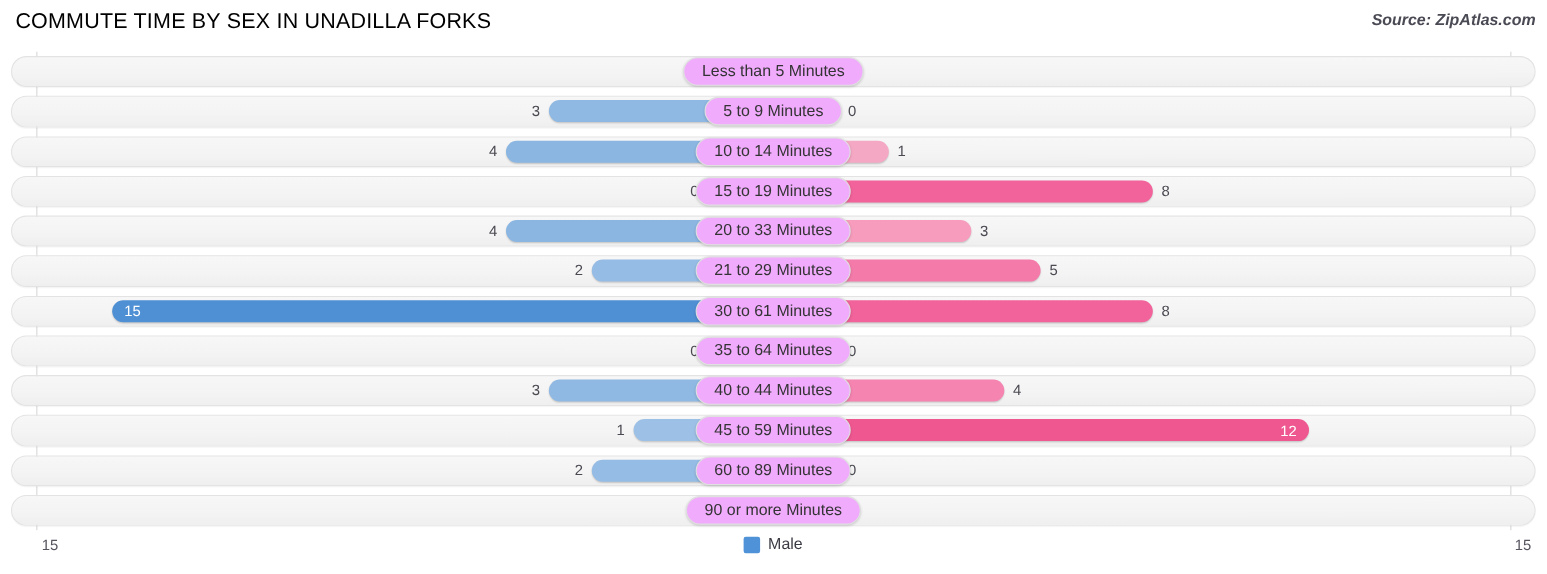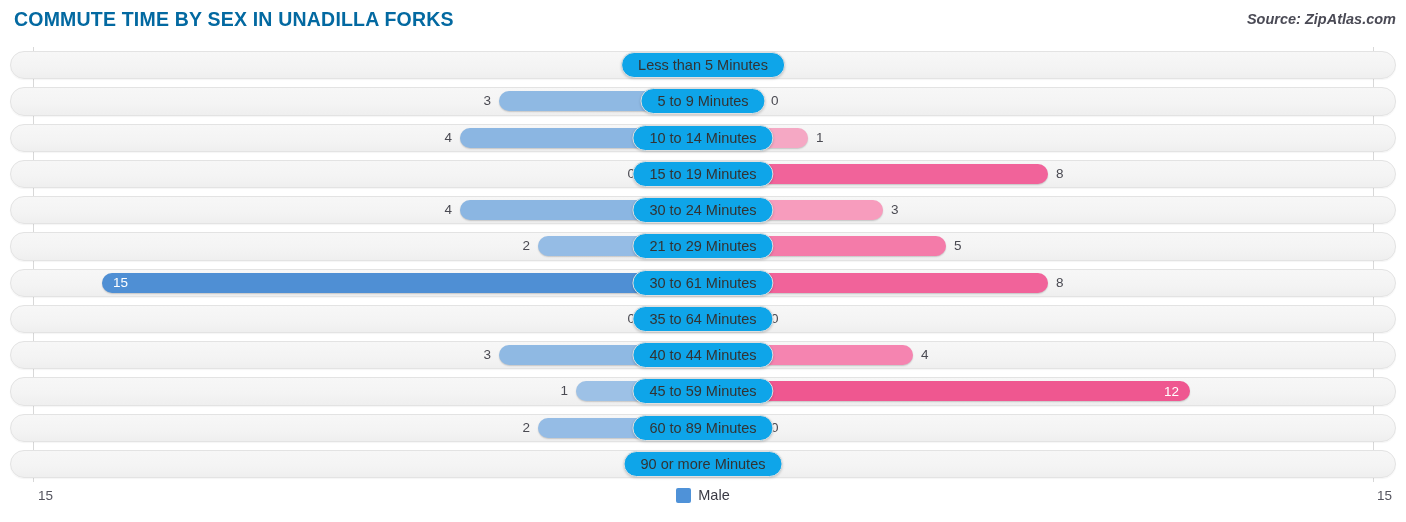--- a/index.html
+++ b/index.html
@@ -17,23 +17,23 @@
 
   
   .header {
     position: relative;
     height: 36px;
   }
   .chart-title {
     position: absolute;
     left: 14px; top: 8px;
     font-size: 19.5px;
-    font-weight: 700;
+    font-weight: 400;
     letter-spacing: .2px;
-    color: #0369a1;
+    color: #000000;
     white-space: nowrap;
   }
   .source {
     position: absolute;
     right: 10px; top: 11px;
     font-size: 14.5px;
     font-style: italic;
     font-weight: bold;
     color: #4a4a55;
     white-space: nowrap;
@@ -104,21 +104,21 @@
     white-space: nowrap;
     line-height: 1;
   }
 
   
   .pill {
     position: absolute;
     left: 50%;
     top: 50%;
     transform: translate(-50%,-50%);
-    background: #0ea5e9;
+    background: #f0abfc;
     border: 1px solid #e0e0e0;
     border-radius: 14px;
     height: 26px;
     display: flex;
     align-items: center;
     justify-content: center;
     padding: 0 16px;
     font-size: 14.5px;
     color: #333;
     white-space: nowrap;
@@ -209,21 +209,21 @@
         <div class="bar female" style="width: 345px; background: rgb(241, 99, 154);"></div>
         <div class="val" style="left: calc(50% + 353px);">8</div>
         <div class="pill">15 to 19 Minutes</div>
       </div>
       <div class="row">
         <div class="track"></div>
         <div class="bar male" style="width: 243px; background: rgb(139, 182, 226);"></div>
         <div class="val" style="right: calc(50% + 251px);">4</div>
         <div class="bar female" style="width: 180px; background: rgb(247, 156, 189);"></div>
         <div class="val" style="left: calc(50% + 188px);">3</div>
-        <div class="pill">30 to 24 Minutes</div>
+        <div class="pill">20 to 33 Minutes</div>
       </div>
       <div class="row">
         <div class="track"></div>
         <div class="bar male" style="width: 165px; background: rgb(149, 188, 229);"></div>
         <div class="val" style="right: calc(50% + 173px);">2</div>
         <div class="bar female" style="width: 243px; background: rgb(244, 123, 169);"></div>
         <div class="val" style="left: calc(50% + 251px);">5</div>
         <div class="pill">21 to 29 Minutes</div>
       </div>
       <div class="row">

